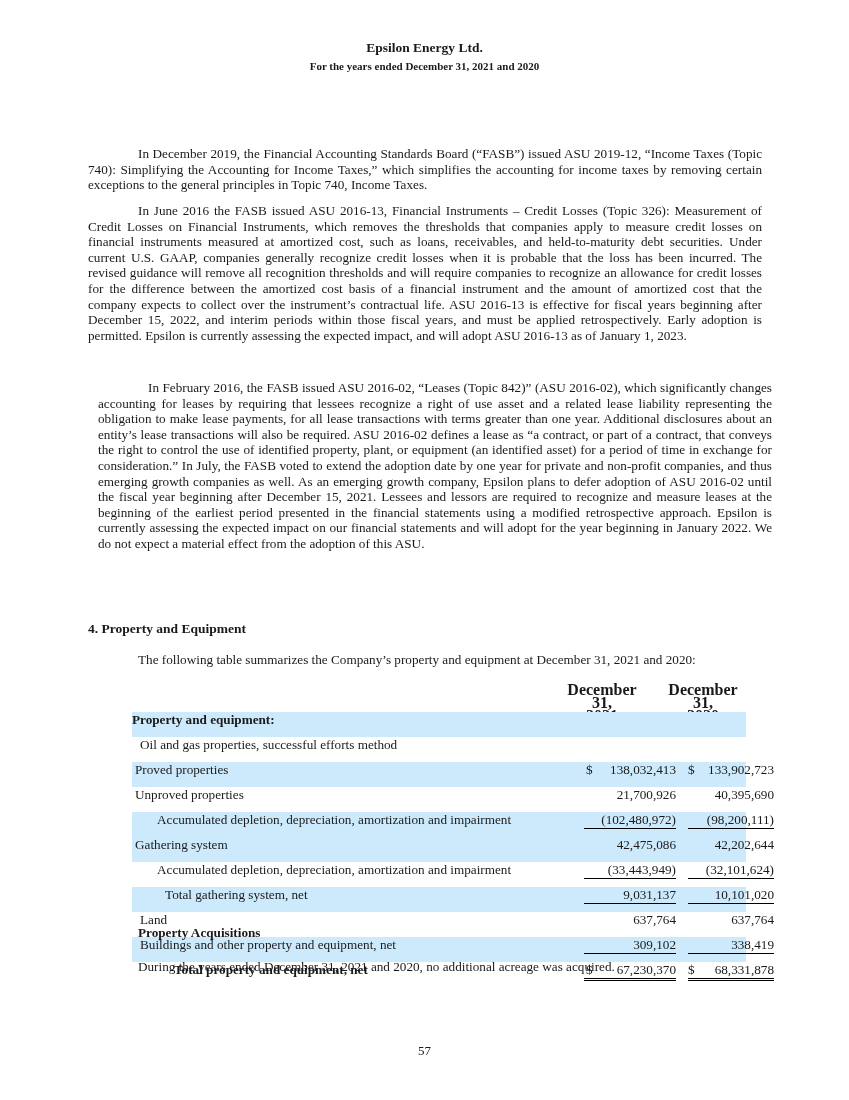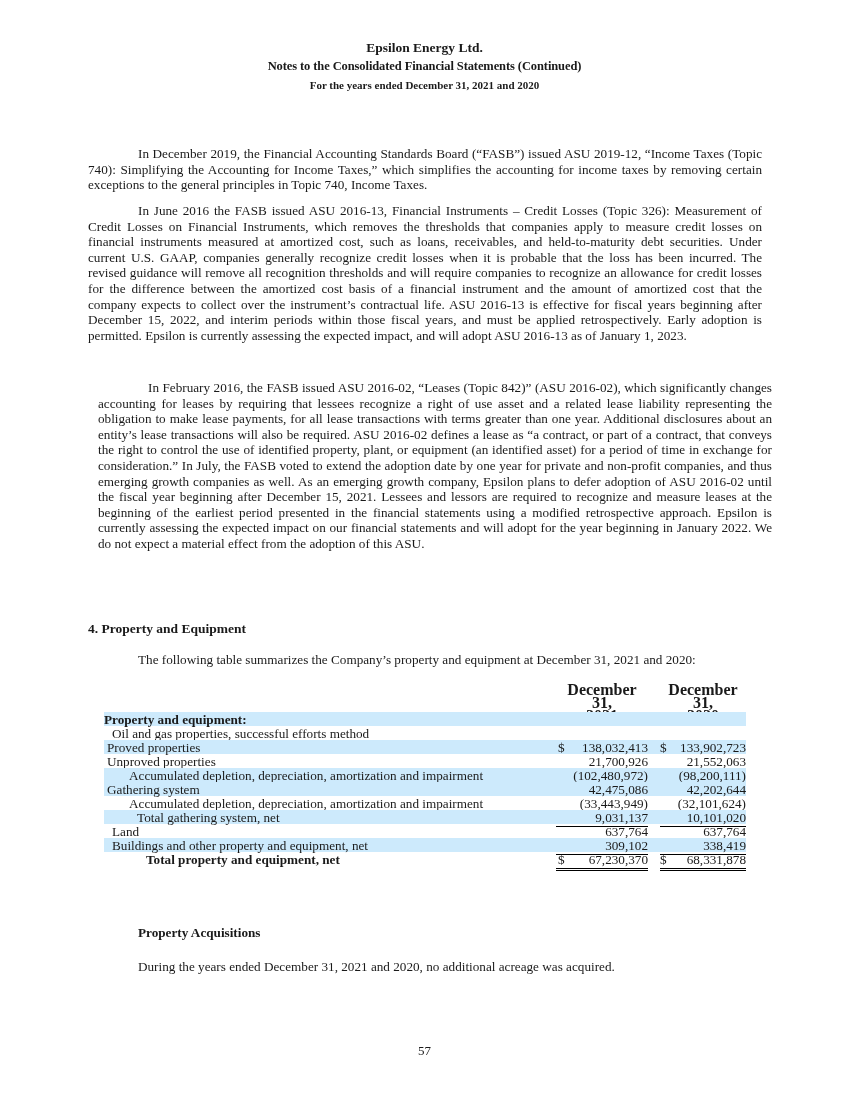--- a/index.html
+++ b/index.html
@@ -25,21 +25,21 @@
   .intro { position: absolute; top: 652px; left: 138px; font-size: 13.2px; }
 
   .table { position: absolute; top: 683px; left: 104px; width: 642px; font-size: 13.2px; }
   .thead { position: relative; height: 29px; }
   .th {
     position: absolute; top: 0; font-size: 16px; font-weight: bold; text-align: center;
     line-height: 13px; border-bottom: 1px solid #000; padding-bottom: 1px;
   }
   .th.c1 { left: 452px; width: 92px; }
   .th.c2 { left: 556px; width: 86px; }
-  .row { position: relative; height: 14px; line-height: 15.6px; white-space: nowrap; }
+  .row { position: relative; height: 25px; line-height: 15.6px; white-space: nowrap; margin-left: 28px; }
   .row.shaded { background: #cdeafc; }
   .row .label { position: absolute; left: 0; }
   .row .v { position: absolute; text-align: right; }
   .row .v.c1 { left: 452px; width: 92px; }
   .row .v.c2 { left: 556px; width: 86px; }
   .row .dollar { position: absolute; }
   .row .dollar.c1 { left: 454px; }
   .row .dollar.c2 { left: 556px; }
   .ul { border-bottom: 1px solid #000; }
   .dul { border-bottom: 3px double #000; }
@@ -53,21 +53,20 @@
 
   .subhead { position: absolute; top: 925px; left: 138px; font-size: 13.2px; font-weight: bold; }
   .acq { position: absolute; top: 959px; left: 138px; font-size: 13.2px; }
   .page-num { position: absolute; top: 1043px; left: 0; width: 849px; text-align: center; font-size: 13px; }
 </style>
 </head>
 <body>
 
 <div class="header">
   <div class="l1">Epsilon Energy Ltd.</div>
-  <div class="l2">Notes to the Consolidated Financial Statements (Continued)</div>
   <div class="l3">For the years ended December 31, 2021 and 2020</div>
 </div>
 
 <p class="para p1">In December 2019, the Financial Accounting Standards Board (“FASB”) issued ASU 2019-12, “Income Taxes (Topic 740): Simplifying the Accounting for Income Taxes,” which simplifies the accounting for income taxes by removing certain exceptions to the general principles in Topic 740, Income Taxes.</p>
 <p class="para p2">In June 2016 the FASB issued ASU 2016-13, Financial Instruments – Credit Losses (Topic 326): Measurement of Credit Losses on Financial Instruments, which removes the thresholds that companies apply to measure credit losses on financial instruments measured at amortized cost, such as loans, receivables, and held-to-maturity debt securities. Under current U.S. GAAP, companies generally recognize credit losses when it is probable that the loss has been incurred. The revised guidance will remove all recognition thresholds and will require companies to recognize an allowance for credit losses for the difference between the amortized cost basis of a financial instrument and the amount of amortized cost that the company expects to collect over the instrument’s contractual life. ASU 2016-13 is effective for fiscal years beginning after December 15, 2022, and interim periods within those fiscal years, and must be applied retrospectively. Early adoption is permitted. Epsilon is currently assessing the expected impact, and will adopt ASU 2016-13 as of January 1, 2023.</p>
 <p class="para p3">In February 2016, the FASB issued ASU 2016-02, “Leases (Topic 842)” (ASU 2016-02), which significantly changes accounting for leases by requiring that lessees recognize a right of use asset and a related lease liability representing the obligation to make lease payments, for all lease transactions with terms greater than one year. Additional disclosures about an entity’s lease transactions will also be required. ASU 2016-02 defines a lease as “a contract, or part of a contract, that conveys the right to control the use of identified property, plant, or equipment (an identified asset) for a period of time in exchange for consideration.” In July, the FASB voted to extend the adoption date by one year for private and non-profit companies, and thus emerging growth companies as well. As an emerging growth company, Epsilon plans to defer adoption of ASU 2016-02 until the fiscal year beginning after December 15, 2021. Lessees and lessors are required to recognize and measure leases at the beginning of the earliest period presented in the financial statements using a modified retrospective approach. Epsilon is currently assessing the expected impact on our financial statements and will adopt for the year beginning in January 2022. We do not expect a material effect from the adoption of this ASU.</p>
 
 <div class="section-title">4. Property and Equipment</div>
 <div class="intro">The following table summarizes the Company’s property and equipment at December 31, 2021 and 2020:</div>
 
@@ -92,21 +91,21 @@
   <div class="row shaded">
     <span class="label ind2">Proved properties</span>
     <span class="dollar c1">$</span>
     <span class="v c1">138,032,413</span>
     <span class="dollar c2">$</span>
     <span class="v c2">133,902,723</span>
   </div>
   <div class="row">
     <span class="label ind2">Unproved properties</span>
     <span class="v c1">21,700,926</span>
-    <span class="v c2">21,552,063</span>
+    <span class="v c2">40,395,690</span>
   </div>
   <div class="row shaded">
     <span class="label ind3">Accumulated depletion, depreciation, amortization and impairment</span>
     <span class="v c1 ul">(102,480,972)</span>
     <span class="v c2 ul">(98,200,111)</span>
   </div>
   <div class="row shaded">
     <span class="label ind2">Gathering system</span>
     <span class="v c1">42,475,086</span>
     <span class="v c2">42,202,644</span>

